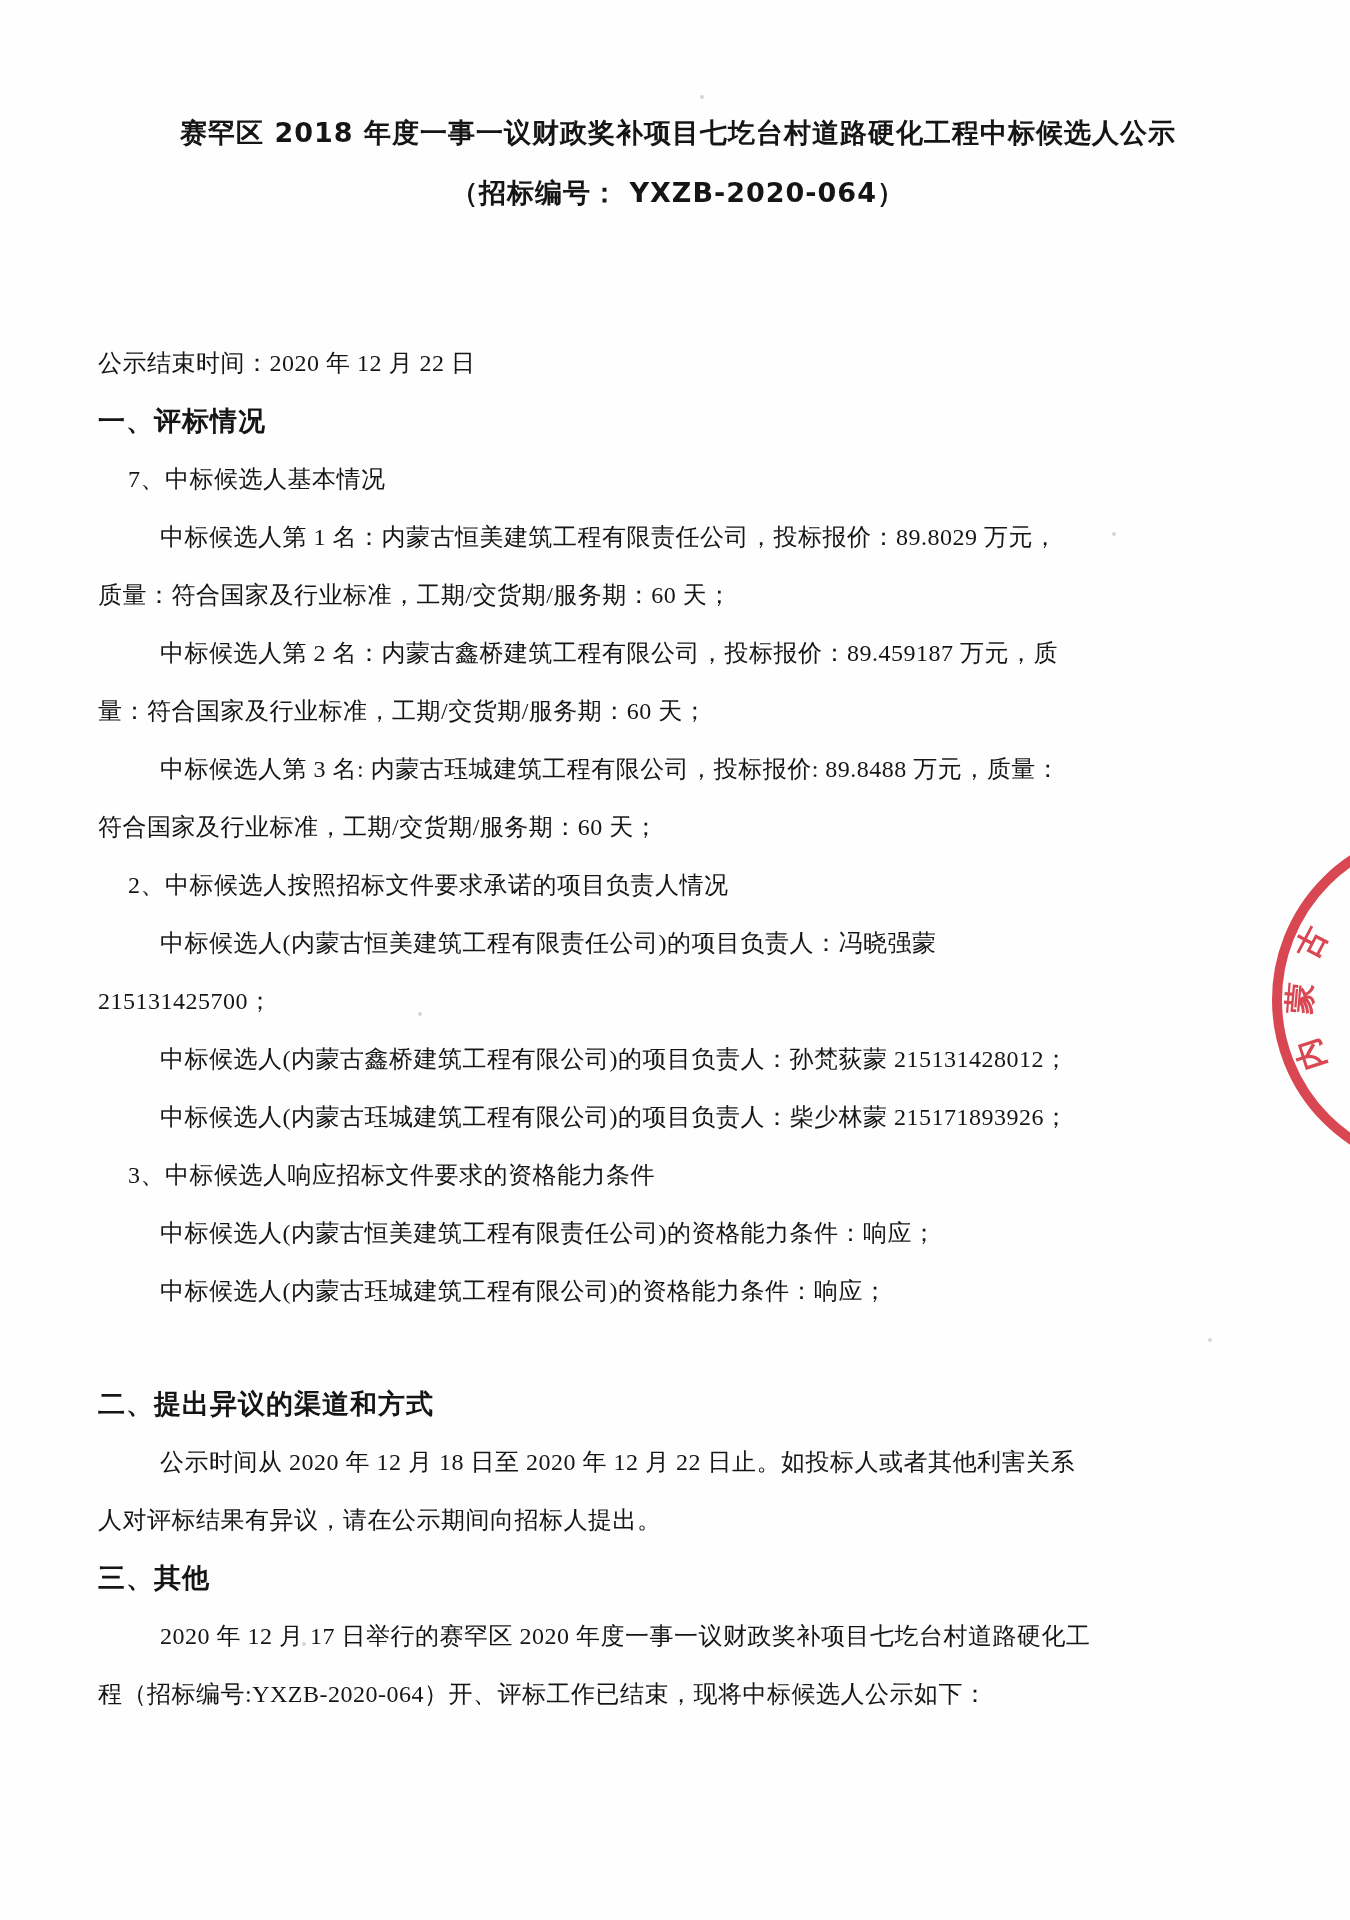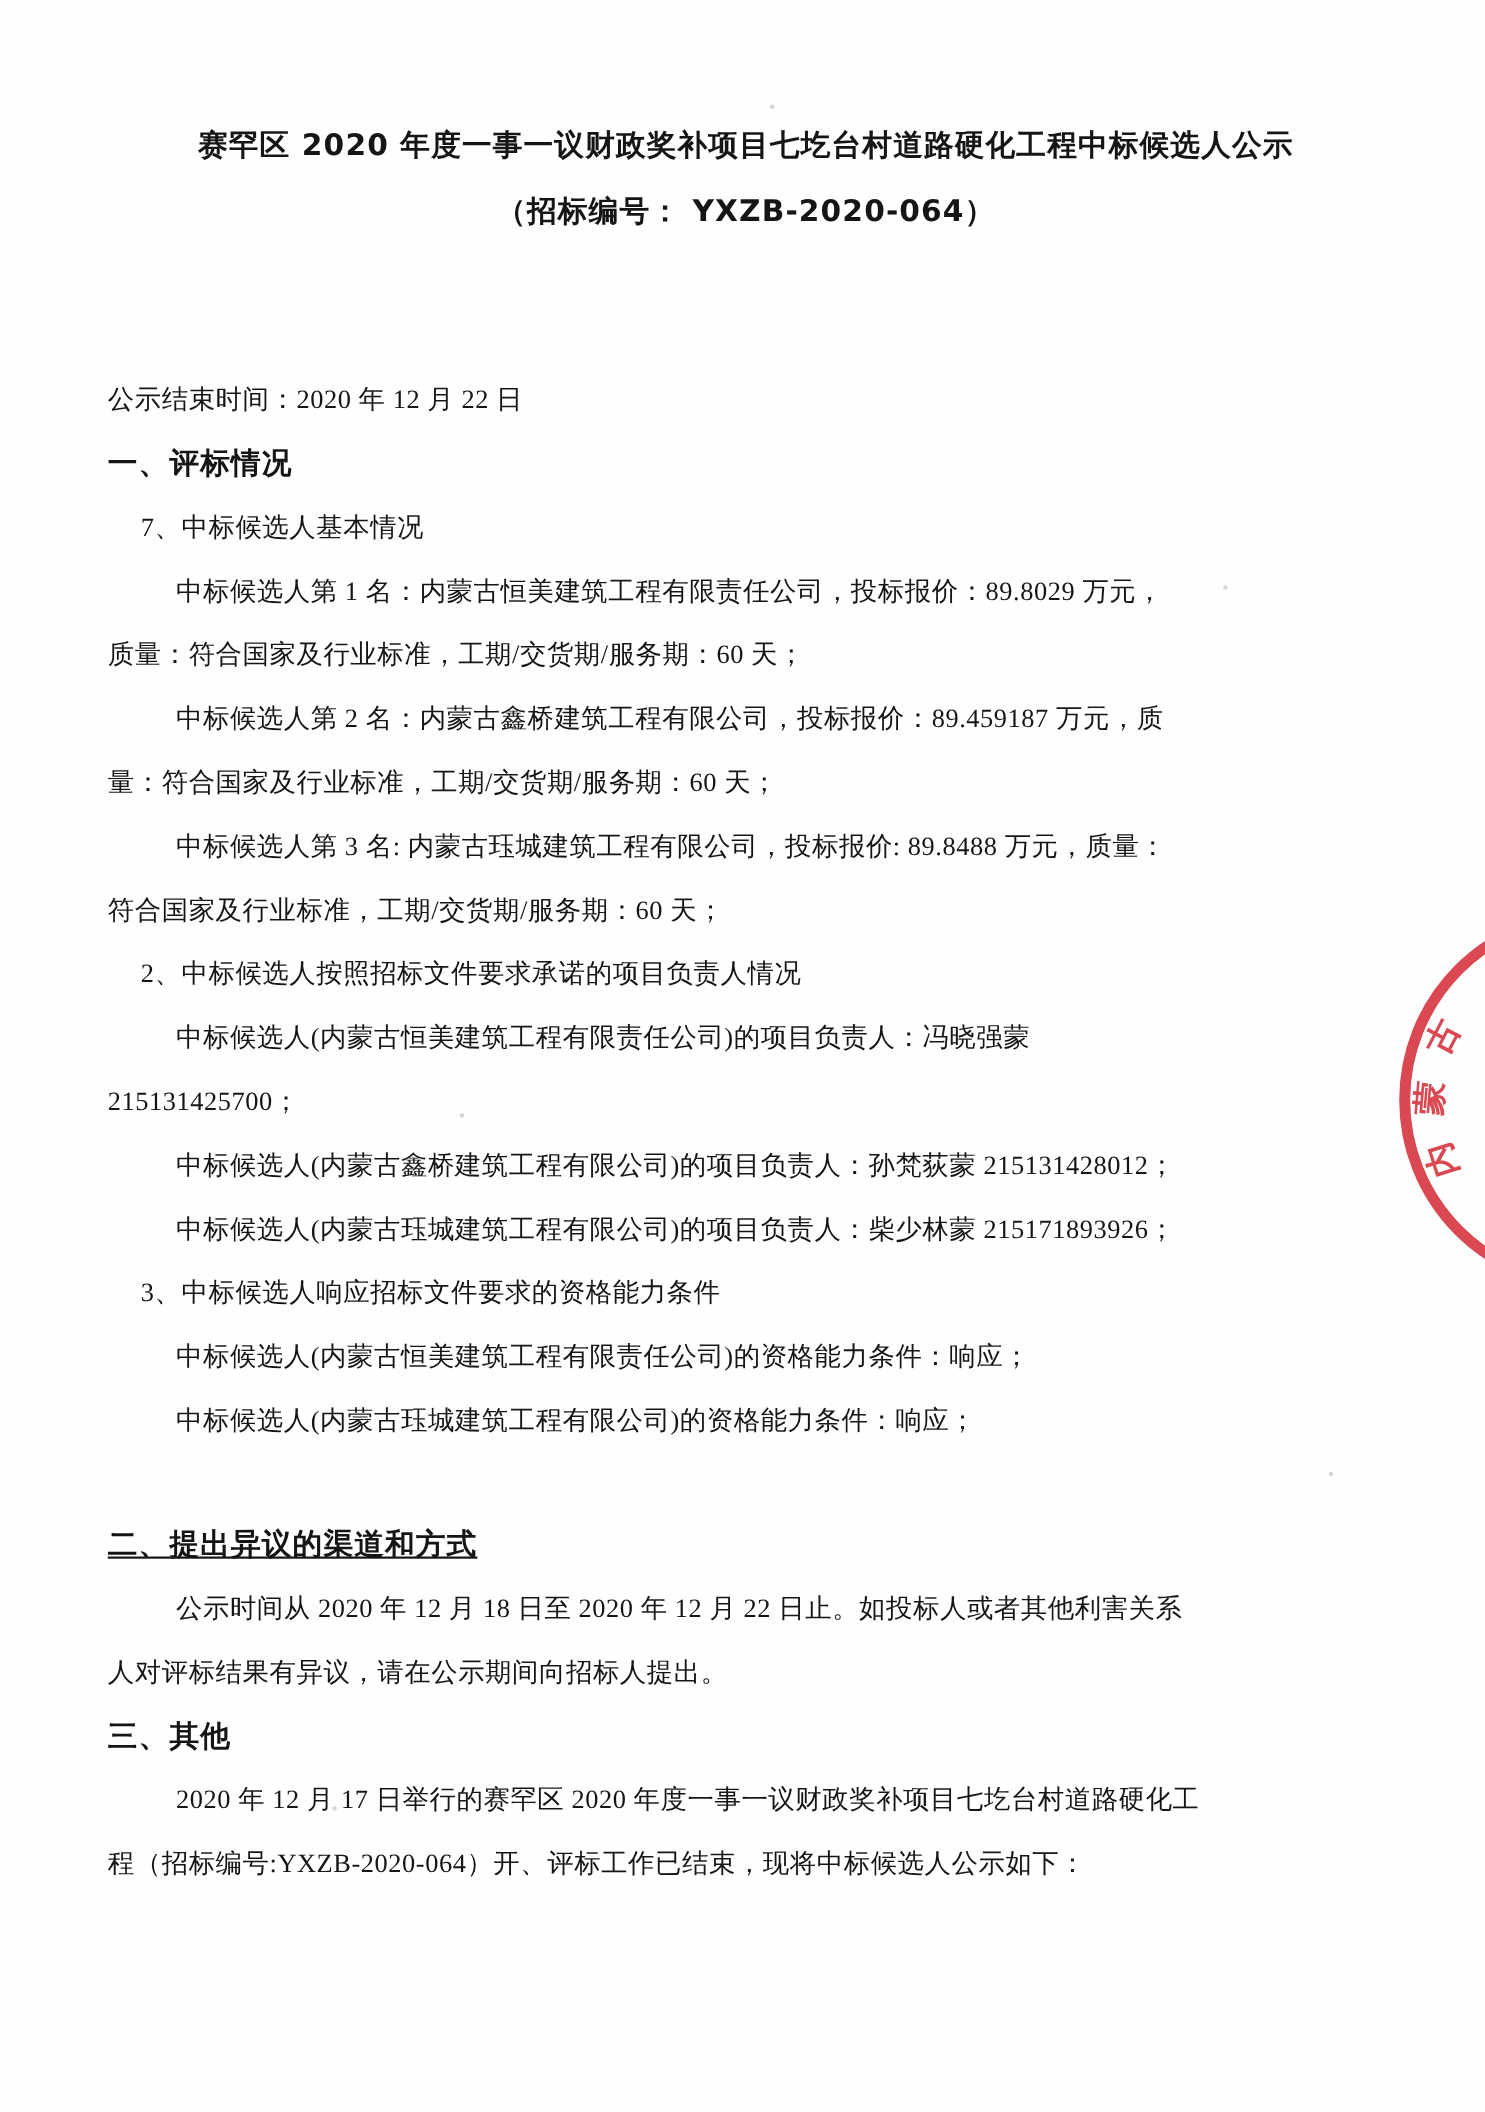--- a/index.html
+++ b/index.html
@@ -37,21 +37,21 @@
     letter-spacing:0.5px;
   }
   .heading{
     font-family:"DejaVu Sans","Liberation Sans",sans-serif;
     font-weight:bold;
     font-size:27px;
     letter-spacing:1px;
   }
   .ind1{padding-left:30px;}
   .ind2{padding-left:62px;}
-  .gap-top{margin-top:55px;text-decoration:underline;}
+  .gap-top{margin-top:55px;}
   
   .seal{
     position:absolute;
     left:1248px;
     top:838px;
     width:102px;
     height:334px;
     pointer-events:none;
   }
   
@@ -60,21 +60,21 @@
     background:#b9b9b9;opacity:.6;
   }
 </style>
 </head>
 <body>
 
 <div class="page">
 
   <div class="doc">
 
-    <div class="title title-1">赛罕区 2020 年度一事一议财政奖补项目七圪台村道路硬化工程中标候选人公示</div>
+    <div class="title title-1">赛罕区 2018 年度一事一议财政奖补项目七圪台村道路硬化工程中标候选人公示</div>
     <div class="title title-2">（招标编号：  YXZB-2020-064）</div>
 
     <div class="lines">
       <div class="line">公示结束时间：2020 年 12 月 22 日</div>
       <div class="line heading">一、评标情况</div>
       <div class="line ind1">7、中标候选人基本情况</div>
       <div class="line ind2">中标候选人第 1 名：内蒙古恒美建筑工程有限责任公司，投标报价：89.8029 万元，</div>
       <div class="line">质量：符合国家及行业标准，工期/交货期/服务期：60 天；</div>
       <div class="line ind2">中标候选人第 2 名：内蒙古鑫桥建筑工程有限公司，投标报价：89.459187 万元，质</div>
       <div class="line">量：符合国家及行业标准，工期/交货期/服务期：60 天；</div>

